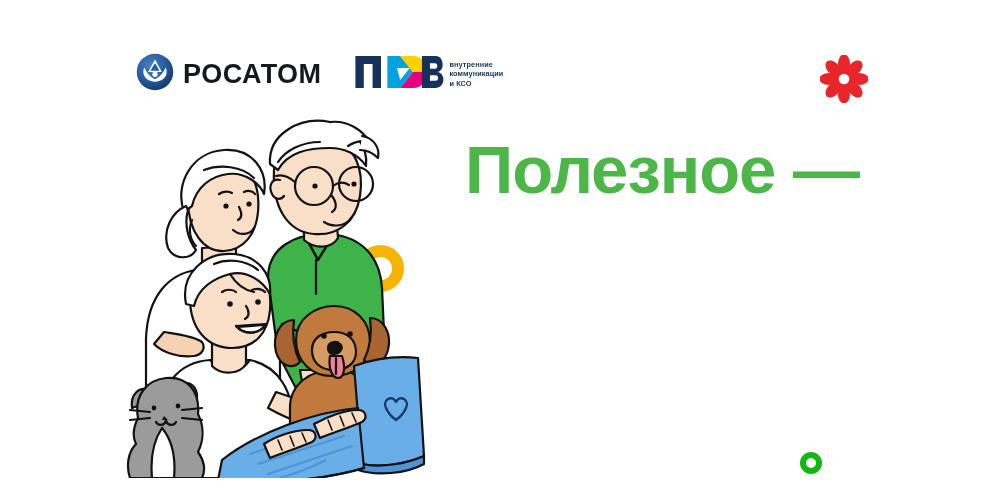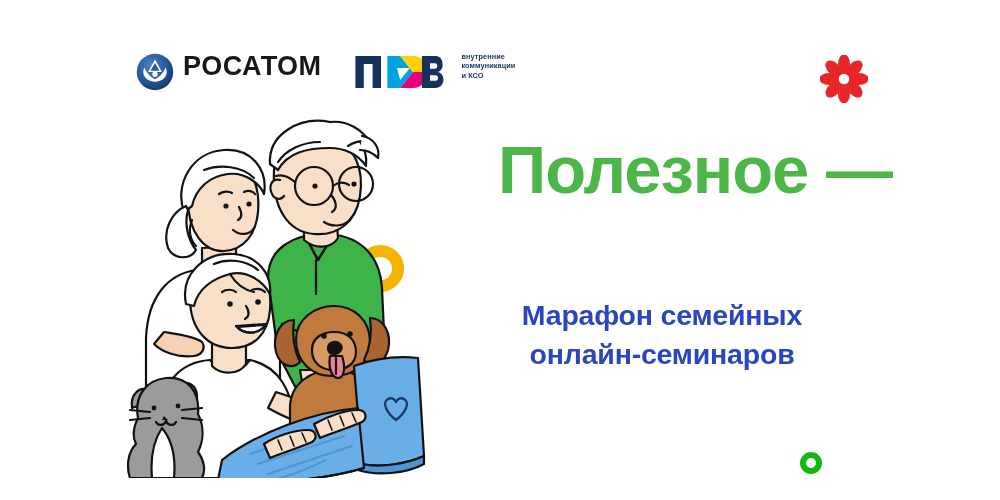--- a/index.html
+++ b/index.html
@@ -23,31 +23,32 @@
   #logo-row {
     position: absolute;
     left: 136px;
     top: 52px;
     display: flex;
     align-items: center;
     gap: 32px;
   }
   .logo-block {
     display: flex;
+    align-items: center;
   }
   #rosatom-logo { gap: 9px; }
   #rosatom-wordmark {
     font-size: 27px;
     font-weight: 700;
     letter-spacing: 0.5px;
     color: #15181c;
     line-height: 1;
     white-space: nowrap;
   }
-  #pkv-logo { gap: 12px; }
+  #pkv-logo { gap: 0; }
   #pkv-caption {
     font-size: 7.3px;
     font-weight: 700;
     line-height: 1.28;
     color: #16325c;
     letter-spacing: 0.1px;
     white-space: pre-line;
   }
 
   
@@ -87,21 +88,21 @@
     width: 460px;
   }
   .headline-line {
     color: #4CB648;
     font-size: 67px;
     font-weight: 700;
     line-height: 0.99;
     letter-spacing: -1px;
     white-space: nowrap;
   }
-  #headline-line-1 { text-align: right; }
+  #headline-line-1 { text-align: center; }
   #headline-line-2 { text-align: center; padding-right: 18px; }
 
   #subtitle {
     position: absolute;
     left: 432px;
     top: 296px;
     width: 460px;
     text-align: center;
   }
   .subtitle-line {
@@ -337,18 +338,14 @@
         </g>
 
       </g>
     </svg>
   </div>
 
   <div id="headline">
     <div class="headline-line" id="headline-line-1">Полезное —</div>
   </div>
 
-  <div id="subtitle">
-    <div class="subtitle-line">Марафон семейных</div>
-    <div class="subtitle-line">онлайн-семинаров</div>
-  </div>
 
 </div>
 
 </body></html>

